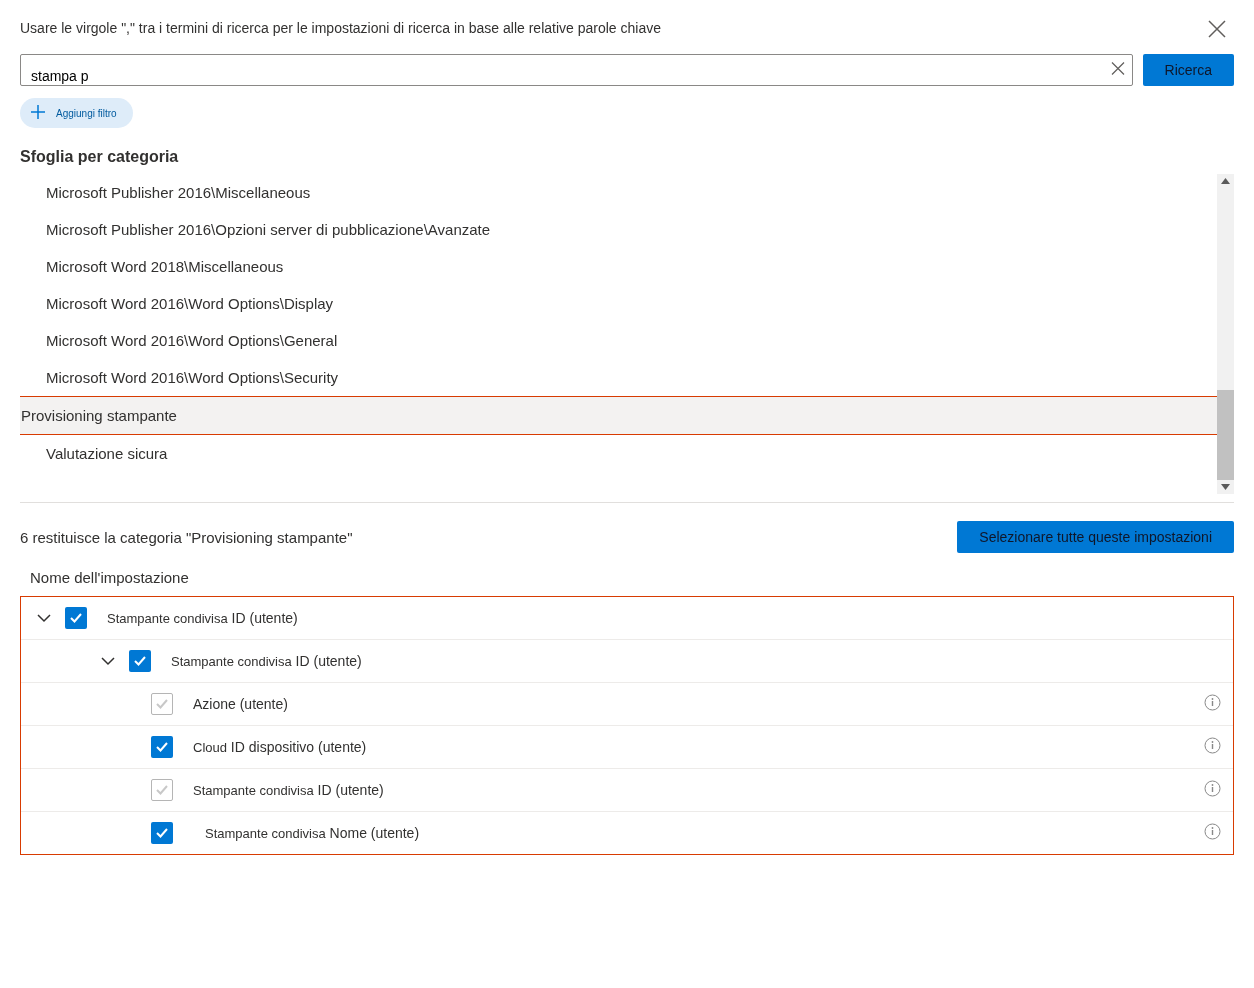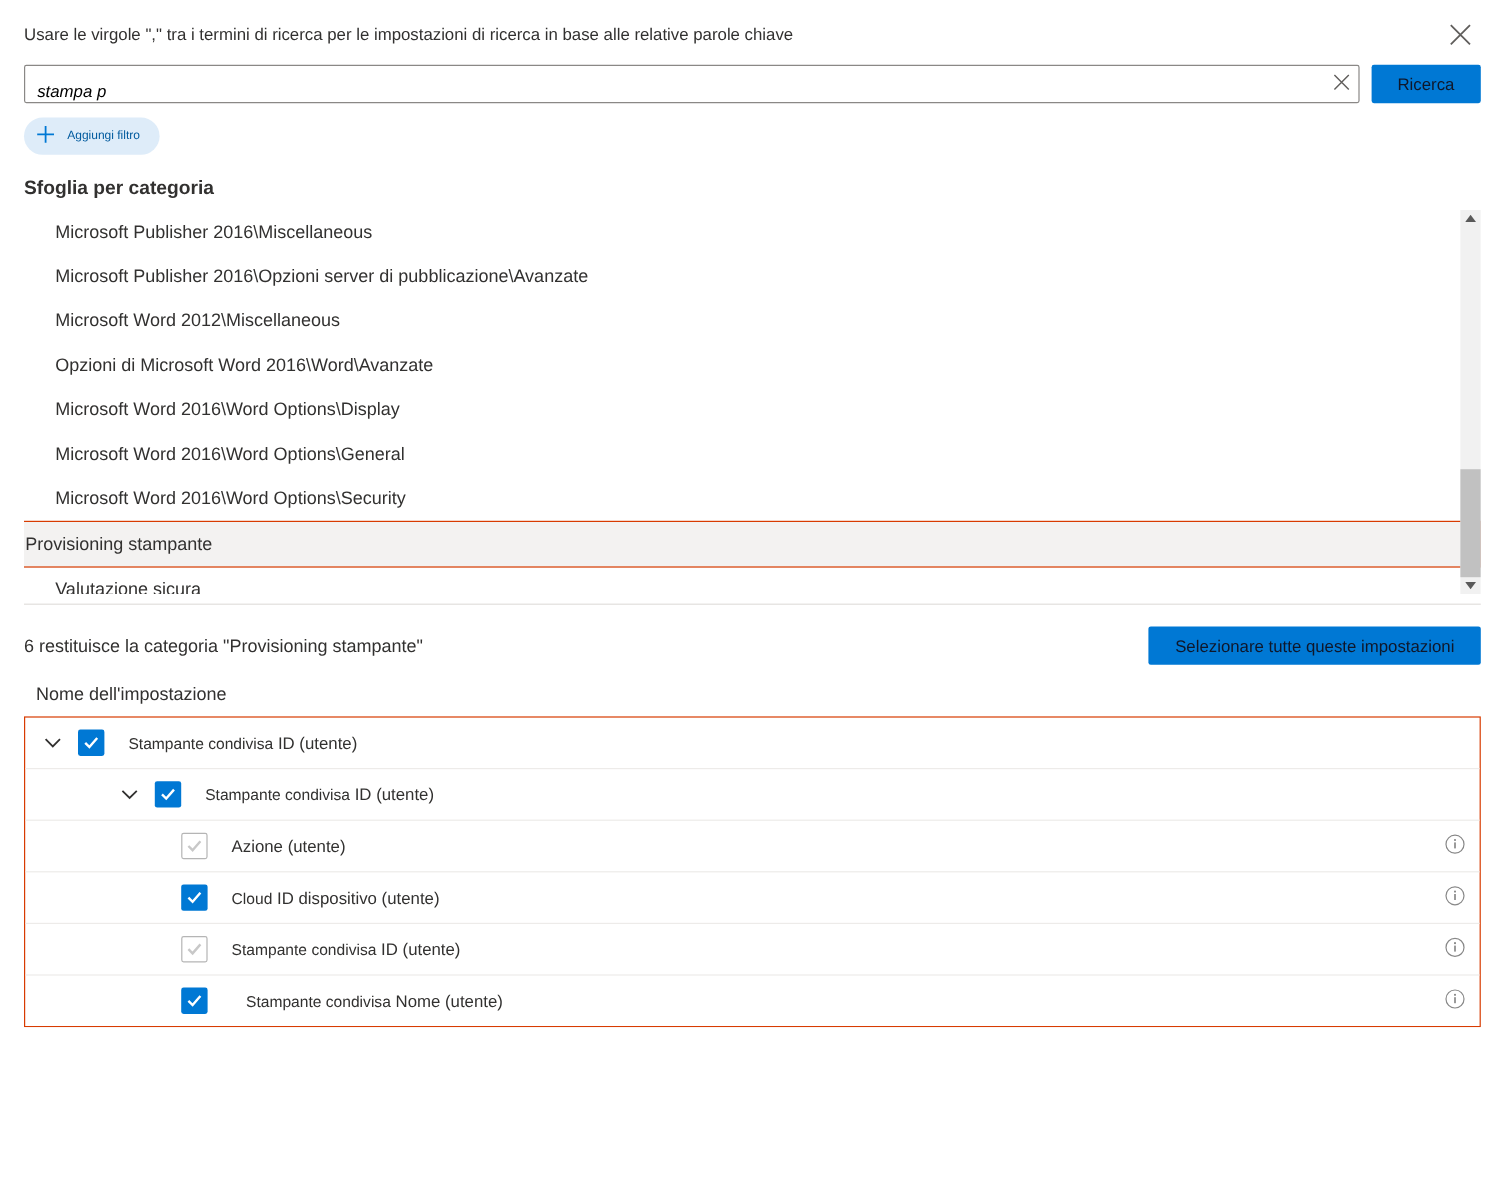--- a/index.html
+++ b/index.html
@@ -4,21 +4,21 @@
 <style>
 * { box-sizing: border-box; margin: 0; padding: 0; }
 body { font-family: "Segoe UI", Arial, sans-serif; font-size: 14px; color: #323130; background: #fff; width: 1254px; }
 .container { padding: 20px 20px 0 20px; position: relative; }
 .close-x { position: absolute; top: 20px; right: 28px; cursor: pointer; }
 .close-x svg { width: 18px; height: 18px; }
 h1 { font-size: 28px; font-weight: 600; margin-bottom: 6px; }
 .subtitle { font-size: 14px; color: #323130; margin-bottom: 18px; }
 .search-row { display: flex; gap: 10px; margin-bottom: 12px; }
 .search-box { flex: 1; position: relative; }
-.search-box input { width: 100%; height: 32px; padding: 16px 32px 4px 10px; border: 1px solid #8a8886; border-radius: 2px; font-size: 14px; font-family: inherit; font-style: italic; }
+.search-box input { width: 100%; height: 32px; padding: 16px 32px 4px 10px; border: 1px solid #8a8886; border-radius: 2px; font-size: 14px; font-family: inherit; }
 .clear-x { position: absolute; right: 8px; top: 50%; transform: translateY(-50%); cursor: pointer; }
 .clear-x svg { width: 14px; height: 14px; }
 .btn-primary { background: #0078d4; color: #0f172a; border: none; height: 32px; padding: 0 22px; font-size: 14px; border-radius: 2px; cursor: pointer; }
 .add-filter { display: inline-flex; align-items: center; gap: 10px; background: #deecf9; border-radius: 16px; padding: 6px 16px 6px 10px; cursor: pointer; border: none; font-size: 10px; color: #005a9e; }
 .add-filter .plus-icon { color: #0078d4; }
 .section-label { font-size: 16px; font-weight: 600; margin-top: 20px; margin-bottom: 8px; }
 .category-scroll { position: relative; height: 320px; overflow: hidden; }
 .category-list { padding-left: 26px; }
 .cat-item { padding: 10px 0; font-size: 15px; cursor: pointer; }
 .cat-highlighted { background: #f3f2f1; border: 1.5px solid #d83b01; padding: 10px 0 10px 26px; margin-left: -26px; }
@@ -77,22 +77,21 @@
     </span>
     <span>Aggiungi filtro</span>
   </button>
 
   <div class="section-label">Sfoglia per categoria</div>
 
   <div class="category-scroll">
     <div class="category-list">
       <div class="cat-item">Microsoft Publisher 2016\Miscellaneous</div>
       <div class="cat-item">Microsoft Publisher 2016\Opzioni server di pubblicazione\Avanzate</div>
-      <div class="cat-item">Microsoft Word 2012\Miscellaneous</div>
-      <div class="cat-item">Opzioni di Microsoft Word 2016\Word\Avanzate</div>
+      <div class="cat-item">Microsoft Word 2018\Miscellaneous</div>
       <div class="cat-item">Microsoft Word 2016\Word Options\Display</div>
       <div class="cat-item">Microsoft Word 2016\Word Options\General</div>
       <div class="cat-item">Microsoft Word 2016\Word Options\Security</div>
     </div>
     <div class="cat-item cat-highlighted">Provisioning stampante</div>
     <div class="category-list">
       <div class="cat-item">Valutazione sicura</div>
     </div>
     <div class="scroll-track">
       <div class="scroll-arrow" style="position:absolute;top:0">

